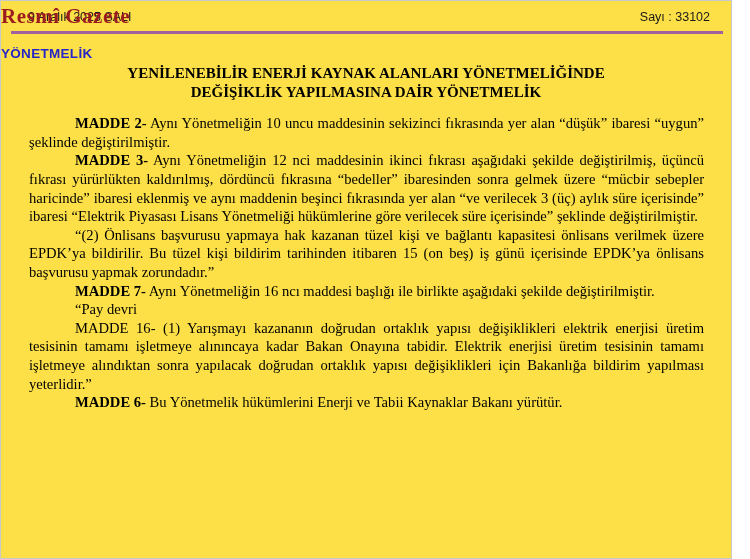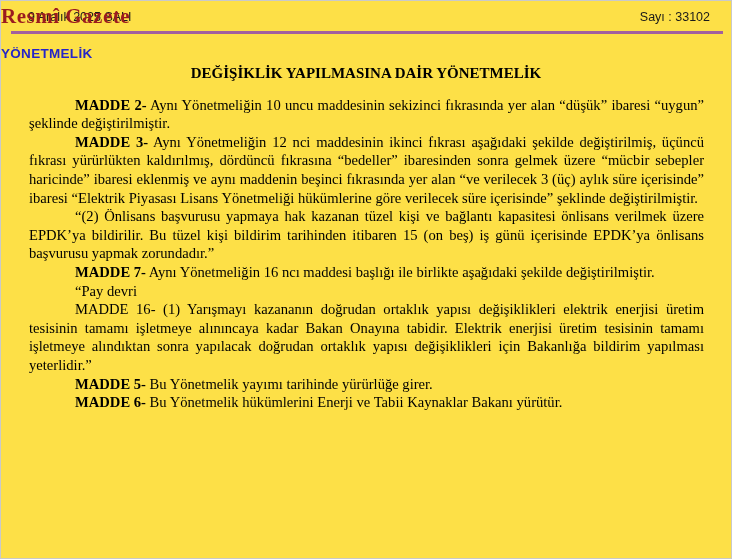--- a/index.html
+++ b/index.html
@@ -69,27 +69,27 @@
     <div class="hdr-gazette">Resmî Gazete</div>
     <div class="hdr-issue">Sayı : 33102</div>
   </div>
 
   <div class="rule"></div>
 
   <div class="section-kind">YÖNETMELİK</div>
 
 
   <div class="doc-title">
+    <div>YENİLENEBİLİR ENERJİ KAYNAK ALANLARI YÖNETMELİĞİNDE</div>
     <div>DEĞİŞİKLİK YAPILMASINA DAİR YÖNETMELİK</div>
   </div>
 
   <div class="document-body">
       <p class="para"><b>MADDE 2-</b> Aynı Yönetmeliğin 10 uncu maddesinin sekizinci fıkrasında yer alan “düşük” ibaresi “uygun” şeklinde değiştirilmiştir.</p>
       <p class="para"><b>MADDE 3-</b> Aynı Yönetmeliğin 12 nci maddesinin ikinci fıkrası aşağıdaki şekilde değiştirilmiş, üçüncü fıkrası yürürlükten kaldırılmış, dördüncü fıkrasına “bedeller” ibaresinden sonra gelmek üzere “mücbir sebepler haricinde” ibaresi eklenmiş ve aynı maddenin beşinci fıkrasında yer alan “ve verilecek 3 (üç) aylık süre içerisinde” ibaresi “Elektrik Piyasası Lisans Yönetmeliği hükümlerine göre verilecek süre içerisinde” şeklinde değiştirilmiştir.</p>
       <p class="para">“(2) Önlisans başvurusu yapmaya hak kazanan tüzel kişi ve bağlantı kapasitesi önlisans verilmek üzere EPDK’ya bildirilir. Bu tüzel kişi bildirim tarihinden itibaren 15 (on beş) iş günü içerisinde EPDK’ya önlisans başvurusu yapmak zorundadır.”</p>
       <p class="para"><b>MADDE 7-</b> Aynı Yönetmeliğin 16 ncı maddesi başlığı ile birlikte aşağıdaki şekilde değiştirilmiştir.</p>
       <p class="para">“Pay devri</p>
       <p class="para">MADDE 16- (1) Yarışmayı kazananın doğrudan ortaklık yapısı değişiklikleri elektrik enerjisi üretim tesisinin tamamı işletmeye alınıncaya kadar Bakan Onayına tabidir. Elektrik enerjisi üretim tesisinin tamamı işletmeye alındıktan sonra yapılacak doğrudan ortaklık yapısı değişiklikleri için Bakanlığa bildirim yapılması yeterlidir.”</p>
-      <p class="para"><b>MADDE 5-</b> Bu Yönetmelik yayımı tarihinde yürürlüğe girer.</p>
       <p class="para"><b>MADDE 6-</b> Bu Yönetmelik hükümlerini Enerji ve Tabii Kaynaklar Bakanı yürütür.</p>
     </div>
 
 </div>
 
 </body></html>

